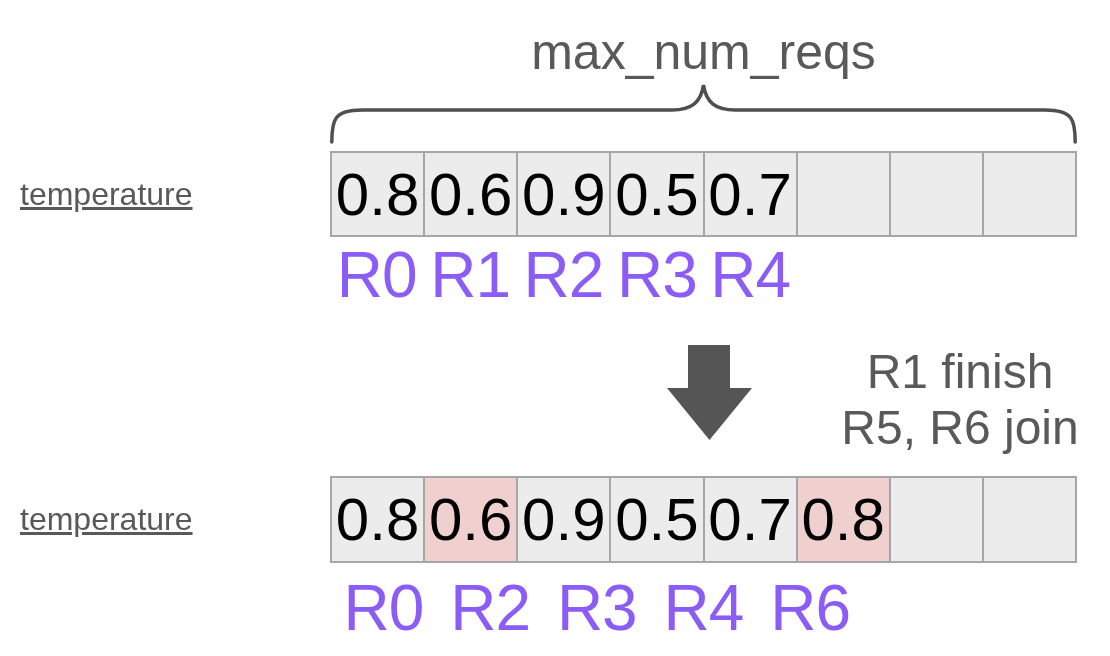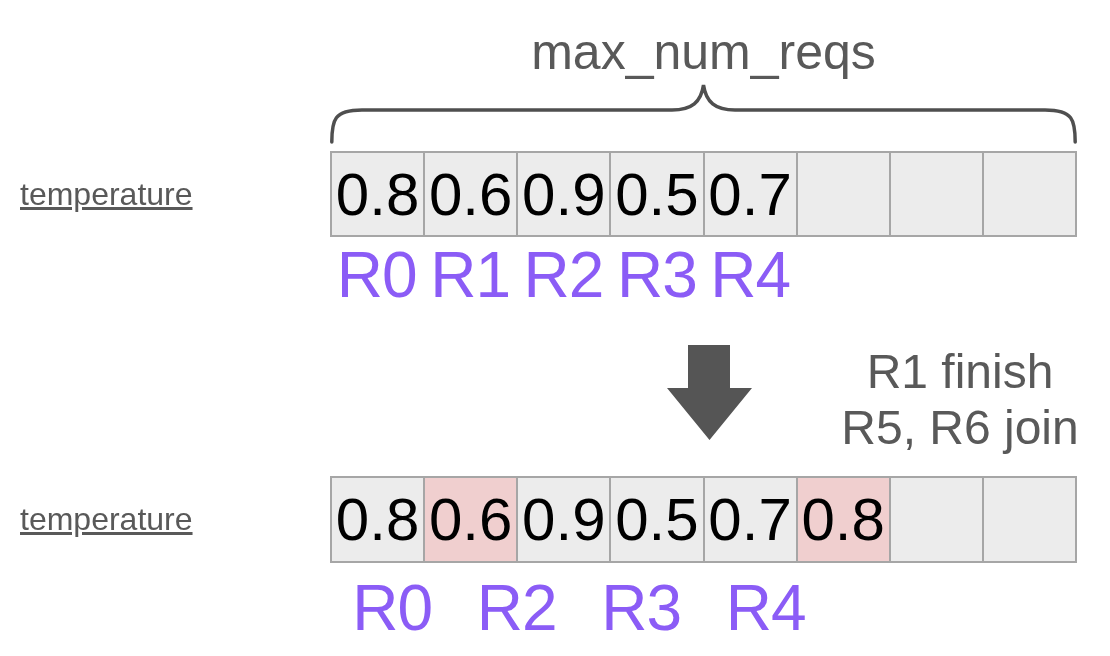--- a/index.html
+++ b/index.html
@@ -206,17 +206,18 @@
     <div class="cell">
         <span class="cell-value"></span>
       </div>
   </div>
 
   <div class="req-labels after">
     <div class="req-label">R0</div>
     <div class="req-label">R2</div>
     <div class="req-label">R3</div>
     <div class="req-label">R4</div>
+    <div class="req-label">R6</div>
     <div class="req-label"></div>
     <div class="req-label"></div>
   </div>
 
 </div>
 
 </body></html>

